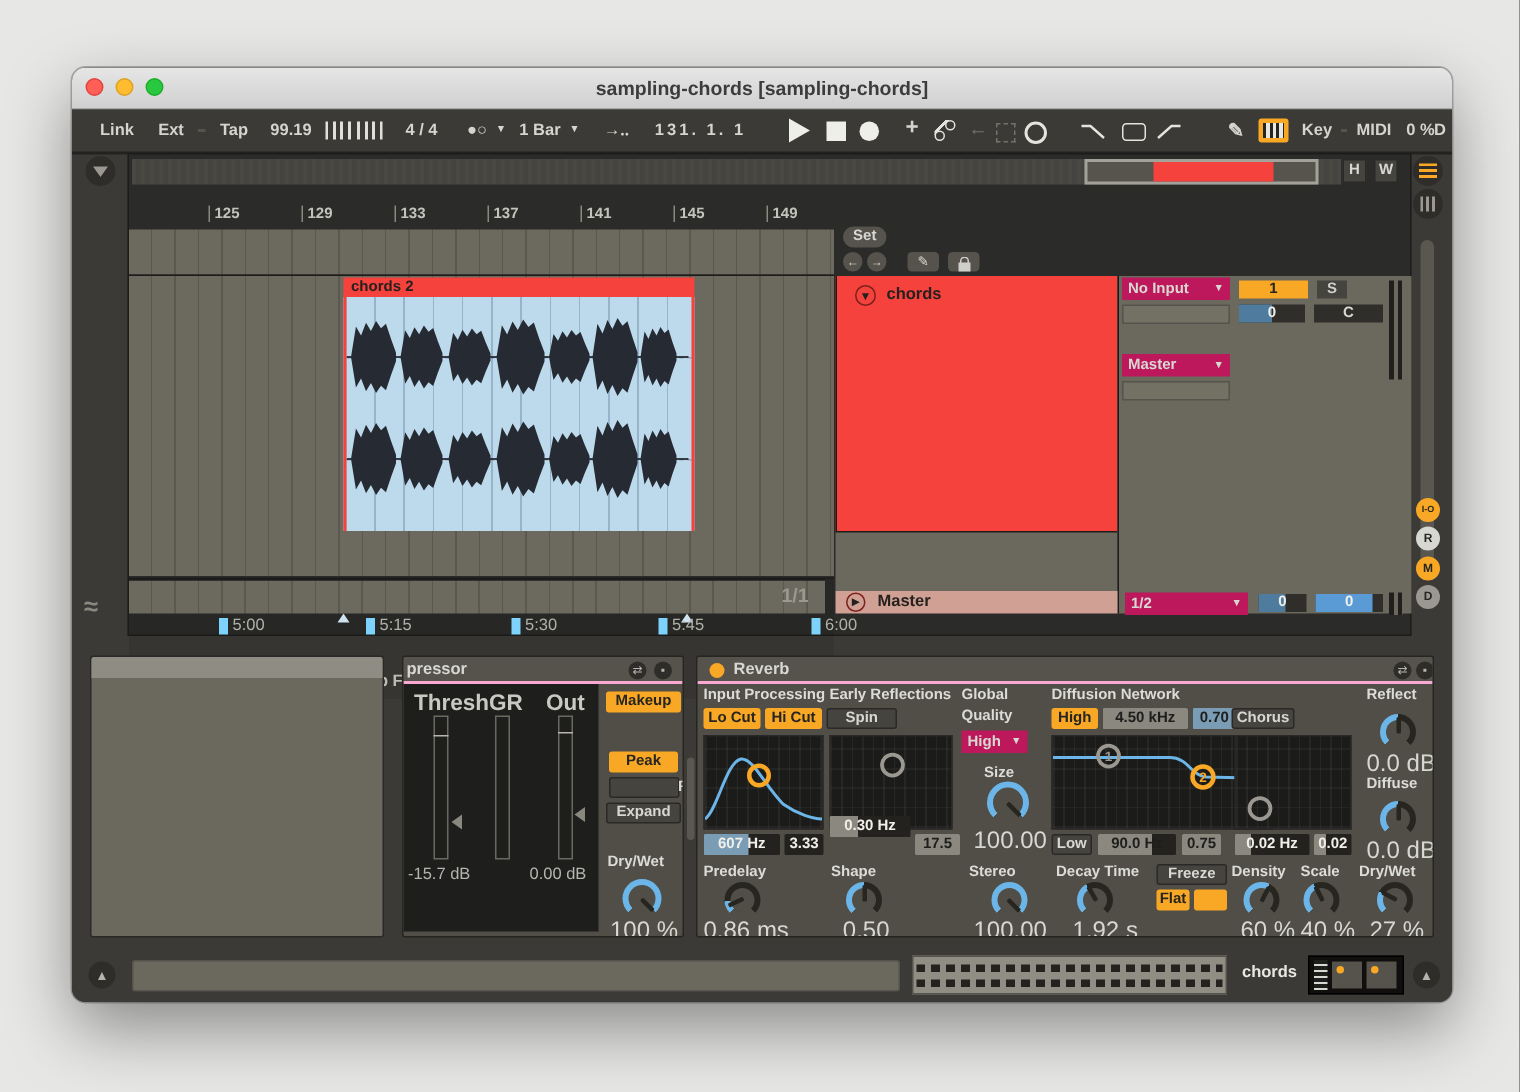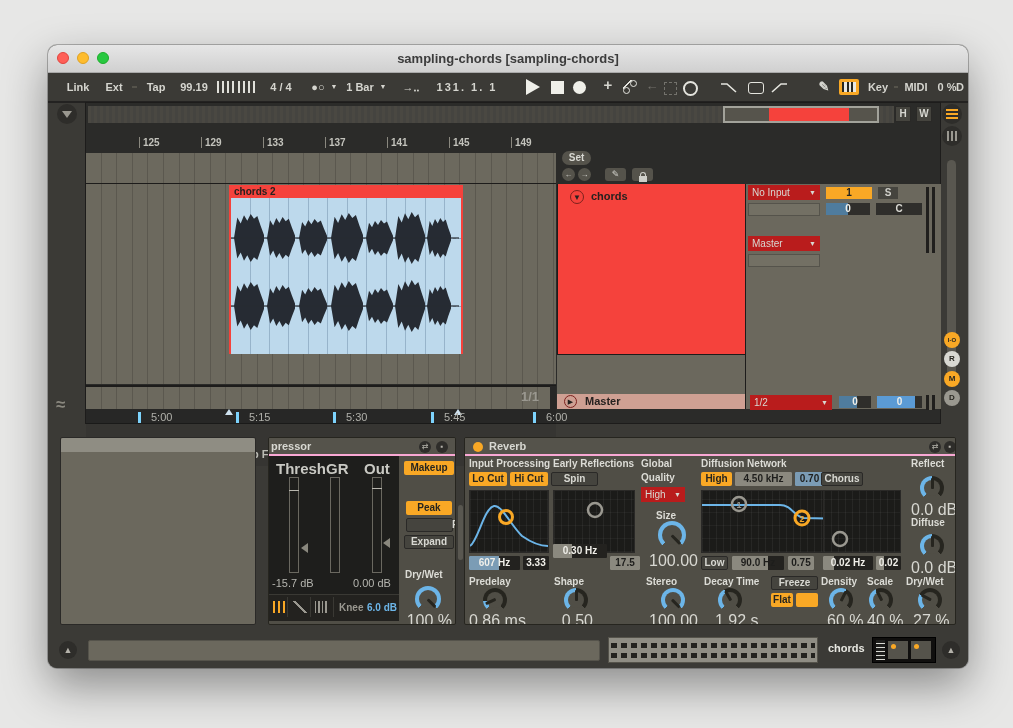--- a/index.html
+++ b/index.html
@@ -24,38 +24,38 @@
   #ov-red{position:absolute;left:44px;top:0;width:80px;height:13px;background:#f5423c;}
   .ovbtn{position:absolute;top:3px;width:16px;height:16px;background:#45443e;border:1px solid #2a2927;box-sizing:border-box;color:#d8d8d2;font-size:10px;font-weight:bold;text-align:center;line-height:14px;}
   .rlabel{position:absolute;top:34px;font-size:10px;font-weight:bold;color:#c3c3bc;border-left:1px solid #8a887f;padding-left:3px;line-height:11px;}
   .stripes{background:repeating-linear-gradient(90deg,#6c695e 0 14.6px,#5b584f 14.6px 15.6px);}
   #scrub{position:absolute;left:0;top:50px;width:470px;height:31px;border-bottom:1px solid #1d1c1b;box-sizing:border-box;}
   #lanes{position:absolute;left:0;top:81px;width:470px;height:200px;}
   #droparea{position:absolute;left:0;top:201px;width:470px;height:80px;background:rgba(0,0,0,.07);border-top:1px solid #1d1c1b;}
   #drophint{position:absolute;left:147px;top:62px;font-size:11px;font-weight:bold;color:#bcbcb5;}
   #botstrip{position:absolute;left:0;top:283px;width:464px;height:23px;border-top:1px solid #1d1c1b;box-sizing:border-box;}
   #looplen{position:absolute;left:435px;top:286px;font-size:13px;font-weight:bold;color:#9a9890;}
-  .tlabel{position:absolute;top:309px;font-size:11px;color:#b0b0aa;border-left:3px solid #7dd3fc;padding-left:10px;line-height:11px;}
+  .tlabel{position:absolute;top:309px;font-size:11px;color:#b0b0aa;border-left:6px solid #7dd3fc;padding-left:3px;line-height:11px;margin-left:8px;}
   .loopmark{position:absolute;top:306px;width:0;height:0;border-left:4px solid transparent;border-right:4px solid transparent;border-bottom:6px solid #cfe2ef;}
   
   #clip{position:absolute;left:143px;top:82px;width:234px;height:169px;}
   #clip-header{position:absolute;left:0;top:0;width:100%;height:13px;background:#f5423c;color:#26211f;font-size:10px;font-weight:bold;line-height:13px;padding-left:5px;box-sizing:border-box;}
   #clip-body{position:absolute;left:0;top:13px;width:100%;height:156px;background:#bdd9ec;border-left:2px solid #f5423c;border-right:2px solid #f5423c;box-sizing:border-box;
     background-image:repeating-linear-gradient(90deg,transparent 0 18.5px,rgba(80,110,140,.35) 18.5px 19.5px);}
   .cline{position:absolute;left:0;width:100%;border-top:1px dashed rgba(60,72,88,.35);}
   
   #setcol{position:absolute;left:471px;top:36px;width:188px;height:45px;}
   #set-pill{position:absolute;left:5px;top:12px;width:29px;height:14px;background:#55534b;border-radius:7px;color:#d8d8d2;font-size:10px;font-weight:bold;text-align:center;line-height:14px;}
   .setic{position:absolute;top:29px;background:#55534b;border-radius:3px;color:#d8d8d2;text-align:center;}
   
   #trackhead{position:absolute;left:471px;top:81px;width:188px;height:170px;background:#f5423c;border-left:1px solid #1d1c1b;box-sizing:border-box;}
   .foldic{position:absolute;width:14px;height:14px;border:1.5px solid #7c211d;border-radius:50%;color:#26211f;font-size:8px;text-align:center;line-height:14px;box-sizing:border-box;}
   #gapunder{position:absolute;left:471px;top:251px;width:188px;height:40px;background:#6b685d;border-top:1px solid #1d1c1b;box-sizing:border-box;}
   #routing{position:absolute;left:659px;top:81px;width:196px;height:225px;background:#6b685d;border-left:1px solid #1d1c1b;box-sizing:border-box;}
-  .ddown{position:absolute;background:#b91c1c;color:#d8d8d2;font-size:10px;font-weight:normal;line-height:15px;padding:0 4px;box-sizing:border-box;}
+  .ddown{position:absolute;background:#be185d;color:#d8d8d2;font-size:10px;font-weight:bold;line-height:15px;padding:0 4px;box-sizing:border-box;}
   .ddown .car{float:right;font-size:7px;line-height:15px;}
   .emptybox{position:absolute;background:#737064;border:1px solid #55534b;box-sizing:border-box;}
   .mixbox{position:absolute;height:12px;font-size:10px;font-weight:bold;text-align:center;line-height:12px;}
   .meterbars{position:absolute;width:9px;background:repeating-linear-gradient(90deg,#201f1d 0 3px,#6b685d 3px 6px);}
   
   #masterrow{position:absolute;left:471px;top:291px;width:188px;height:15px;background:#cfa093;}
   
   .railcirc{position:absolute;width:20px;height:20px;border-radius:50%;background:#2e2d2a;}
   .togglec{position:absolute;width:16px;height:16px;border-radius:50%;font-size:6px;font-weight:bold;text-align:center;line-height:16px;color:#26251f;}
   #vscroll{position:absolute;left:899px;top:115px;width:9px;height:225px;border-radius:5px;background:#595750;}
@@ -287,30 +287,20 @@
       <div class="mlabel" style="left:95px;top:4px;">Out</div>
       <div class="meter" style="left:20px;top:21px;height:96px;"></div>
       <div class="meter" style="left:61px;top:21px;height:96px;"></div>
       <div class="meter" style="left:103px;top:21px;height:96px;"></div>
       <div class="abs" style="left:20px;top:34px;width:10px;height:1px;background:#b8b6ae;"></div>
       <div class="abs" style="left:103px;top:32px;width:10px;height:1px;background:#b8b6ae;"></div>
       <div class="tri-l" style="left:32px;top:87px;"></div>
       <div class="tri-l" style="left:114px;top:82px;"></div>
       <div class="mval" style="left:3px;top:121px;">-15.7 dB</div>
       <div class="mval" style="left:84px;top:121px;">0.00 dB</div>
-      <div class="abs" style="left:0;top:138px;width:130px;height:27px;background:#23221f;border-top:1px solid #3a3934;box-sizing:border-box;">
-        <div class="abs" style="left:4px;top:6px;width:12px;height:12px;background:repeating-linear-gradient(90deg,#f9a825 0 2px,transparent 2px 5px);"></div>
-        <div class="abs" style="left:24px;top:6px;width:14px;height:12px;background:linear-gradient(45deg,transparent 45%,#9a9890 45%,#9a9890 55%,transparent 55%);"></div>
-        <div class="abs" style="left:46px;top:6px;width:12px;height:12px;background:repeating-linear-gradient(90deg,#9a9890 0 1.5px,transparent 1.5px 3.5px);"></div>
-        <div class="abs" style="left:18px;top:2px;width:1px;height:20px;background:#3a3934;"></div>
-        <div class="abs" style="left:41px;top:2px;width:1px;height:20px;background:#3a3934;"></div>
-        <div class="abs" style="left:64px;top:2px;width:1px;height:20px;background:#3a3934;"></div>
-        <span class="abs" style="left:70px;top:7px;font-size:10px;font-weight:bold;color:#9a9890;">Knee</span>
-        <span class="abs" style="left:98px;top:7px;font-size:10px;font-weight:bold;color:#6cb5e8;">6.0 dB</span>
-      </div>
     </div>
     <div class="btn-o" style="left:135px;top:23px;width:50px;">Makeup</div>
     <div class="btn-o" style="left:137px;top:63px;width:46px;">Peak</div>
     <div class="btn-k" style="left:137px;top:80px;width:46px;padding-left:45px;">RMS</div>
     <div class="btn-k" style="left:135px;top:97px;width:50px;">Expand</div>
     <div class="sec" style="left:136px;top:131px;">Dry/Wet</div>
     <div class="knob" style="left:146px;top:148px;width:26px;height:26px;--fill:270deg;--ang:135deg;">
       <div class="ring"></div>
         <div class="face"></div>
         <div class="ptr"></div>

